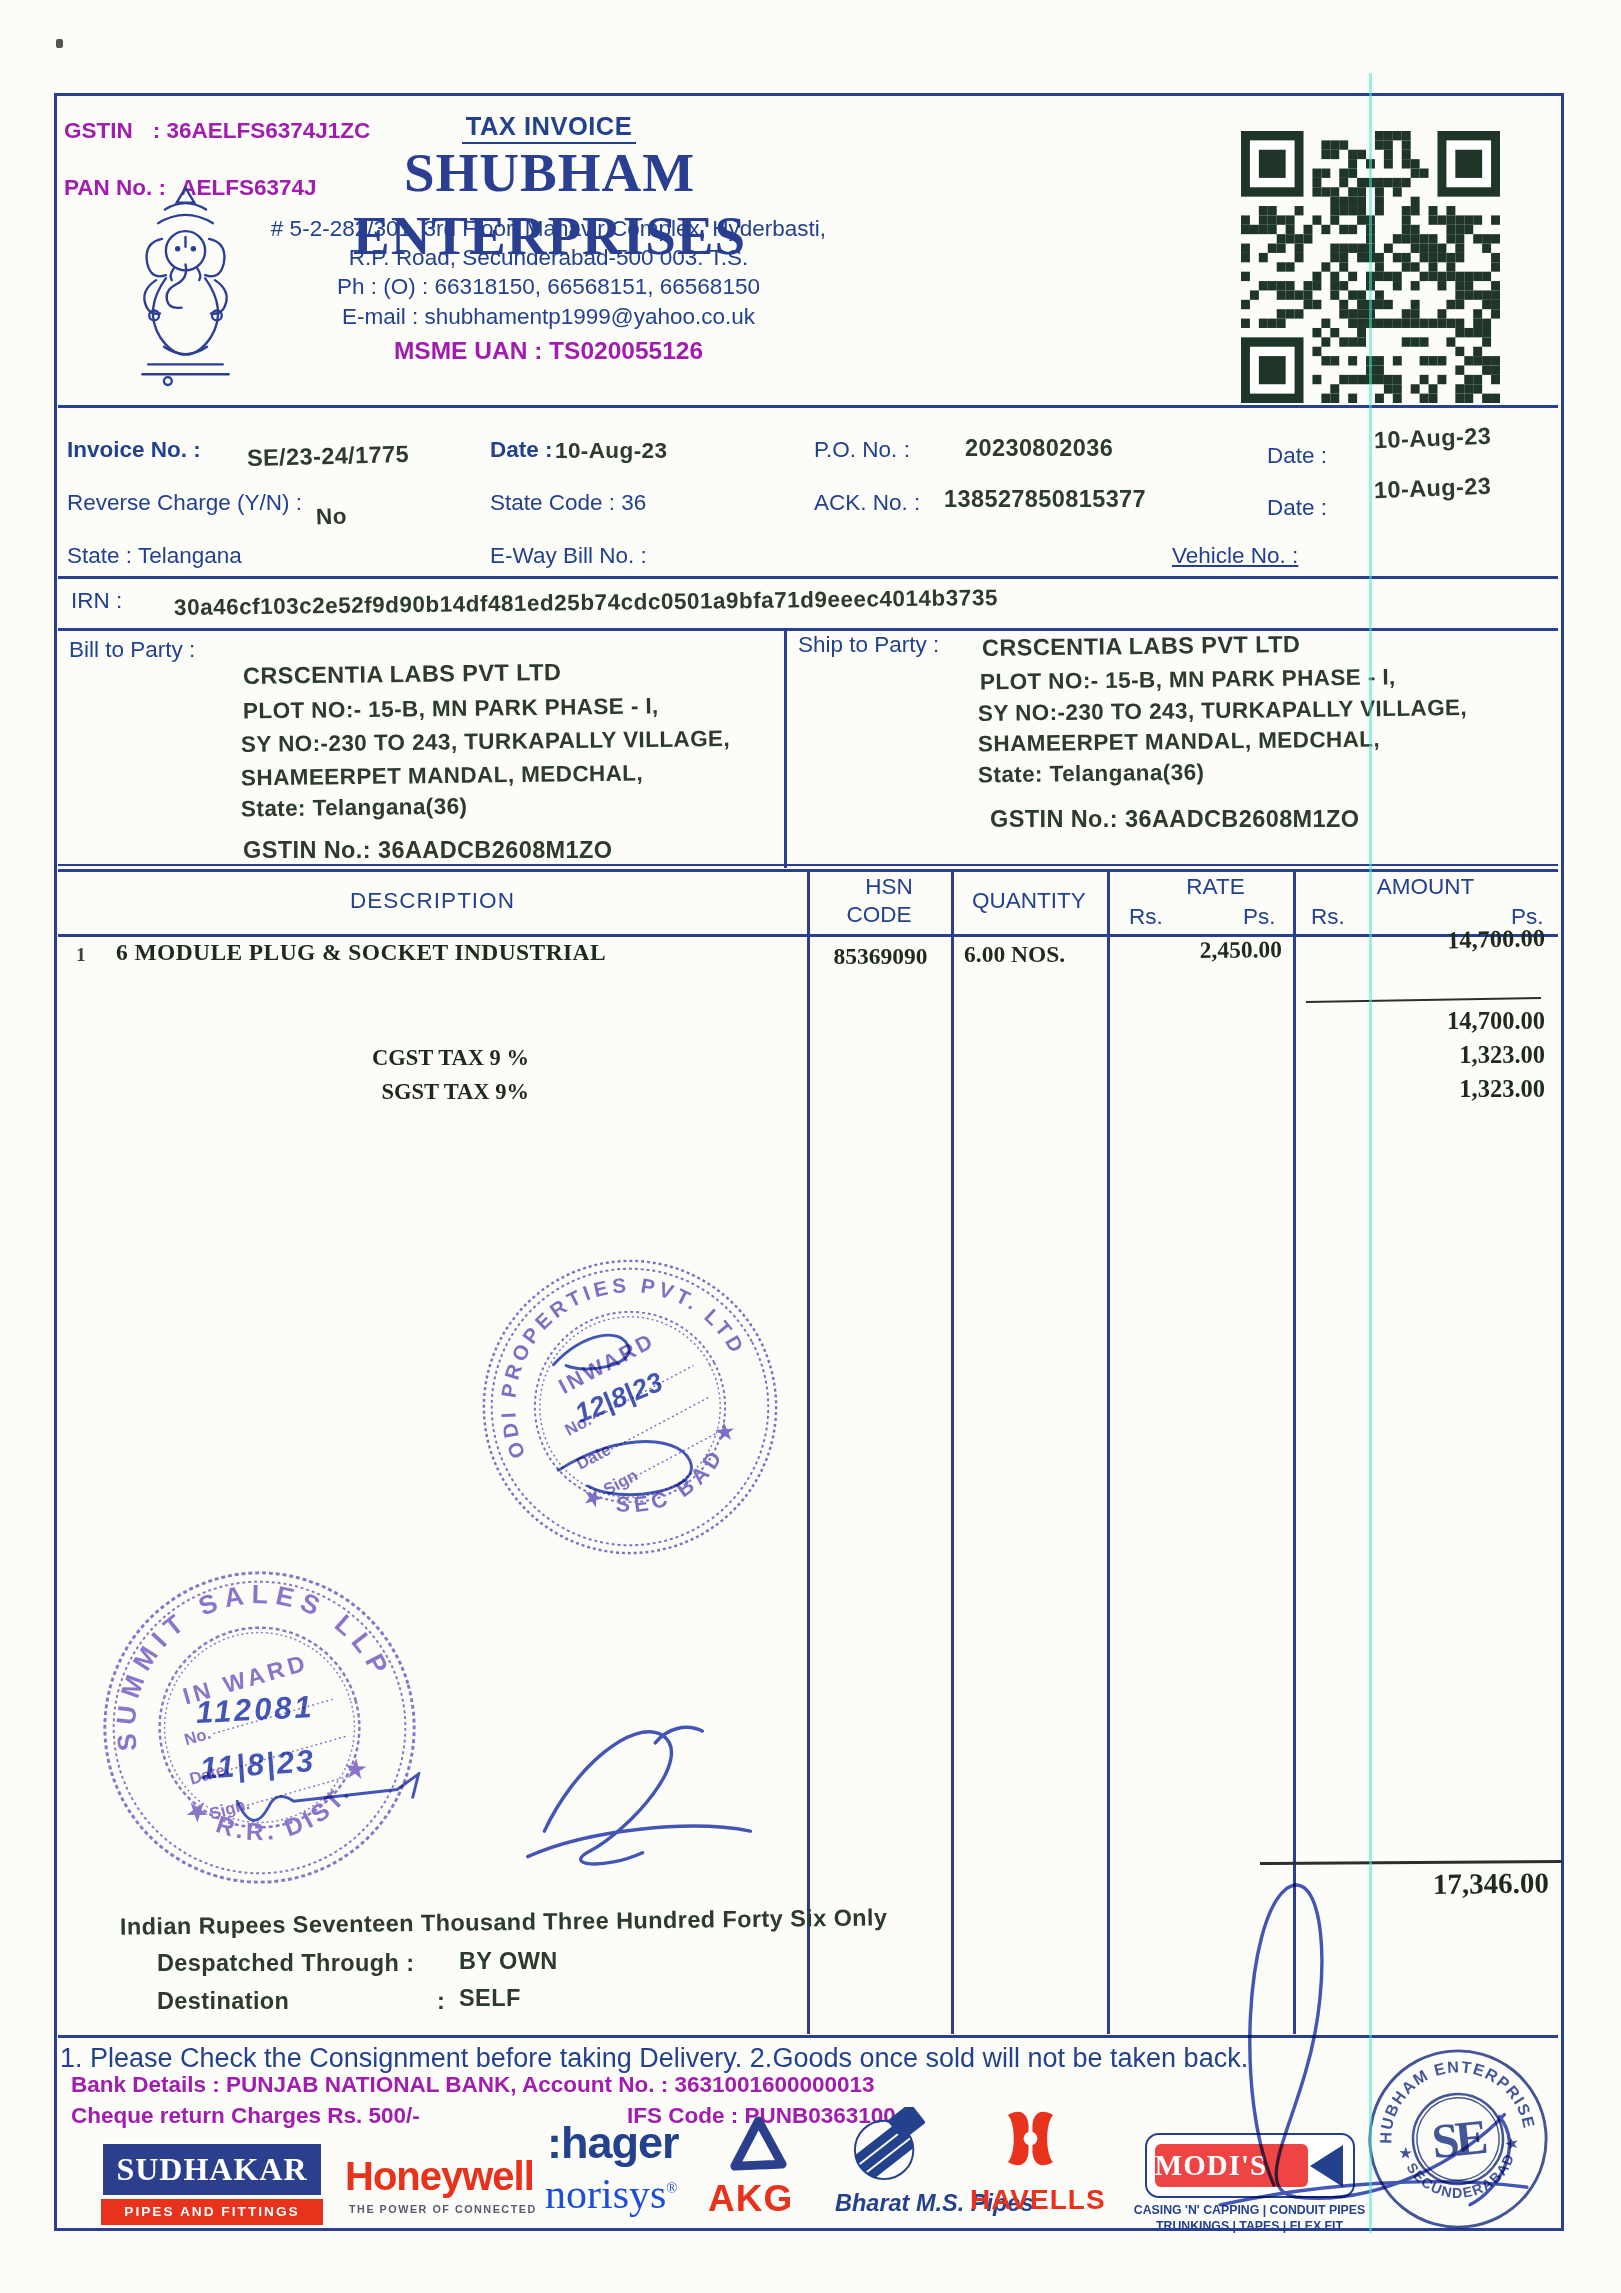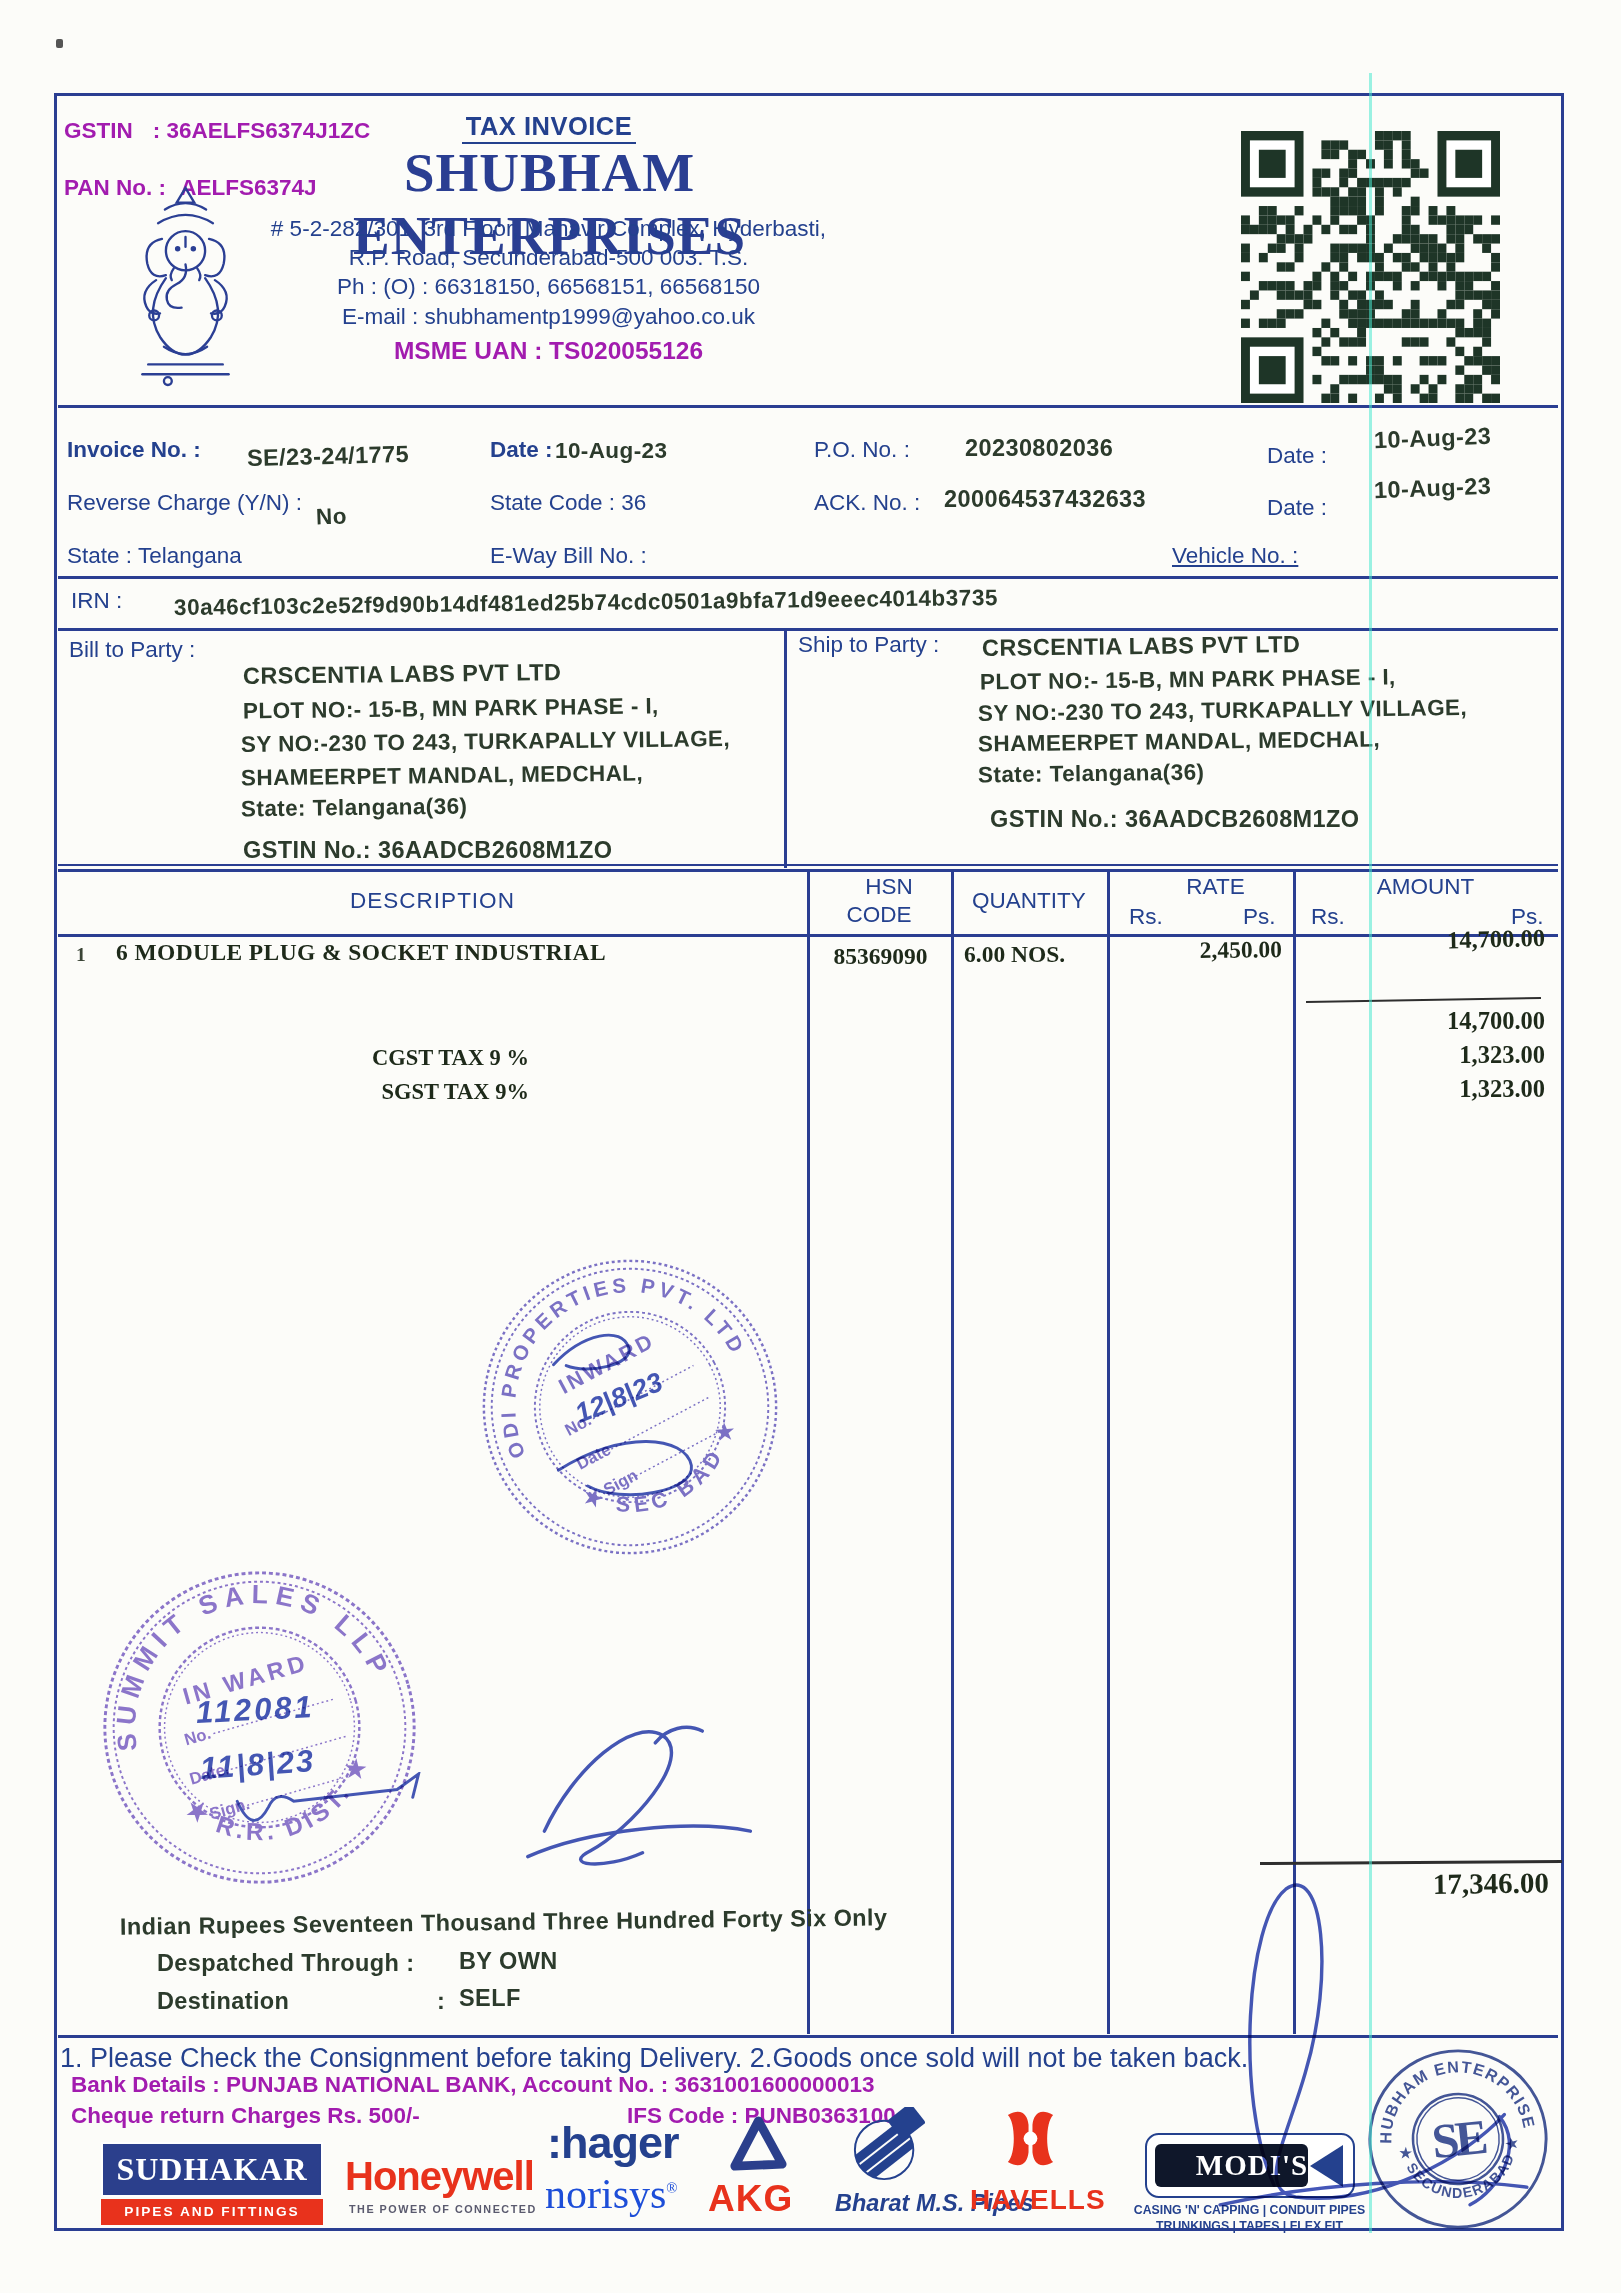--- a/index.html
+++ b/index.html
@@ -407,21 +407,21 @@
   <div class="abs typed" style="left:555px;top:438px;">10-Aug-23</div>
   <div class="abs lbl2" style="left:814px;top:437px;">P.O. No. :</div>
   <div class="abs typed" style="left:965px;top:435px;font-size:23.5px;">20230802036</div>
   <div class="abs lbl2" style="left:1267px;top:443px;">Date :</div>
   <div class="abs typed t2" style="left:1374px;top:425px;font-size:23.5px;">10-Aug-23</div>
 
   <div class="abs lbl2" style="left:67px;top:490px;">Reverse Charge (Y/N) :</div>
   <div class="abs typed t2" style="left:316px;top:504px;">No</div>
   <div class="abs lbl2" style="left:490px;top:490px;">State Code : 36</div>
   <div class="abs lbl2" style="left:814px;top:490px;">ACK. No. :</div>
-  <div class="abs typed" style="left:944px;top:486px;font-size:23.5px;">200064537432633</div>
+  <div class="abs typed" style="left:944px;top:486px;font-size:23.5px;">138527850815377</div>
   <div class="abs lbl2" style="left:1267px;top:495px;">Date :</div>
   <div class="abs typed t2" style="left:1374px;top:475px;font-size:23.5px;">10-Aug-23</div>
 
   <div class="abs lbl2" style="left:67px;top:543px;">State : Telangana</div>
   <div class="abs lbl2" style="left:490px;top:543px;">E-Way Bill No. :</div>
   <div class="abs lbl2" style="left:1172px;top:543px;text-decoration:underline;">Vehicle No. :</div>
 
   <div class="hline" style="left:58px;top:576px;width:1500px;height:2.9px;"></div>
   <div class="abs lbl2" style="left:71px;top:588px;">IRN :</div>
   <div class="abs typed t3" style="left:174px;top:590px;font-size:22.5px;letter-spacing:0.5px;">30a46cf103c2e52f9d90b14df481ed25b74cdc0501a9bfa71d9eeec4014b3735</div>
@@ -532,21 +532,21 @@
   <div class="abs" style="left:835px;top:2190px;font-size:23.5px;font-weight:bold;font-style:italic;color:#24418e;">Bharat M.S. Pipes</div>
 
   <svg class="abs" style="left:1002px;top:2105px;" width="57" height="67" viewBox="0 0 58 68">
     <path d="M6,10 C20,2 26,10 27,20 L27,48 C26,58 20,66 6,58 C14,50 14,18 6,10 Z" fill="#e8321c"></path>
     <path d="M52,10 C38,2 32,10 31,20 L31,48 C32,58 38,66 52,58 C44,50 44,18 52,10 Z" fill="#e8321c"></path>
     <circle cx="29" cy="34" r="7" fill="#fff"></circle>
   </svg>
   <div class="abs" style="left:970px;top:2184px;font-size:28px;font-weight:bold;color:#e8321c;letter-spacing:1px;">HAVELLS</div>
 
   <div class="abs" style="left:1145px;top:2133px;width:210px;height:65px;border:2.9px solid #24418e;border-radius:13.7px;background:#fff;display:flex;align-items:center;padding:0;box-sizing:border-box;">
-    <div style="flex:1;height:43px;margin:7.8px 0 7.8px 7.8px;background:#0f172a;border-radius:5.9px;text-align:right;">
+    <div style="flex:1;height:43px;margin:7.8px 0 7.8px 7.8px;background:#ef4444;border-radius:5.9px;text-align:left;">
       <span style="font-family:'Liberation Serif',serif;font-weight:bold;font-size:29px;color:#fff;line-height:43px;letter-spacing:1px;">MODI'S</span>
     </div>
     <div style="width:0;height:0;border-top:21.6px solid transparent;border-bottom:21.6px solid transparent;border-right:33px solid #24418e;margin:0 9.8px 0 2px;"></div>
   </div>
   <div class="abs center" style="left:1127px;top:2203px;width:245px;font-size:12.3px;font-weight:bold;color:#24418e;">CASING 'N' CAPPING | CONDUIT PIPES</div>
   <div class="abs center" style="left:1127px;top:2219px;width:245px;font-size:12.3px;font-weight:bold;color:#24418e;">TRUNKINGS | TAPES | FLEX  FIT</div>
 
   <svg class="abs stamp" style="left:478px;top:1255px;transform:rotate(-28deg);" width="304" height="304" viewBox="0 0 310 310">
     <defs>
       <path id="modiTop" d="M 38,155 A 117,117 0 1 1 272,155"></path>

